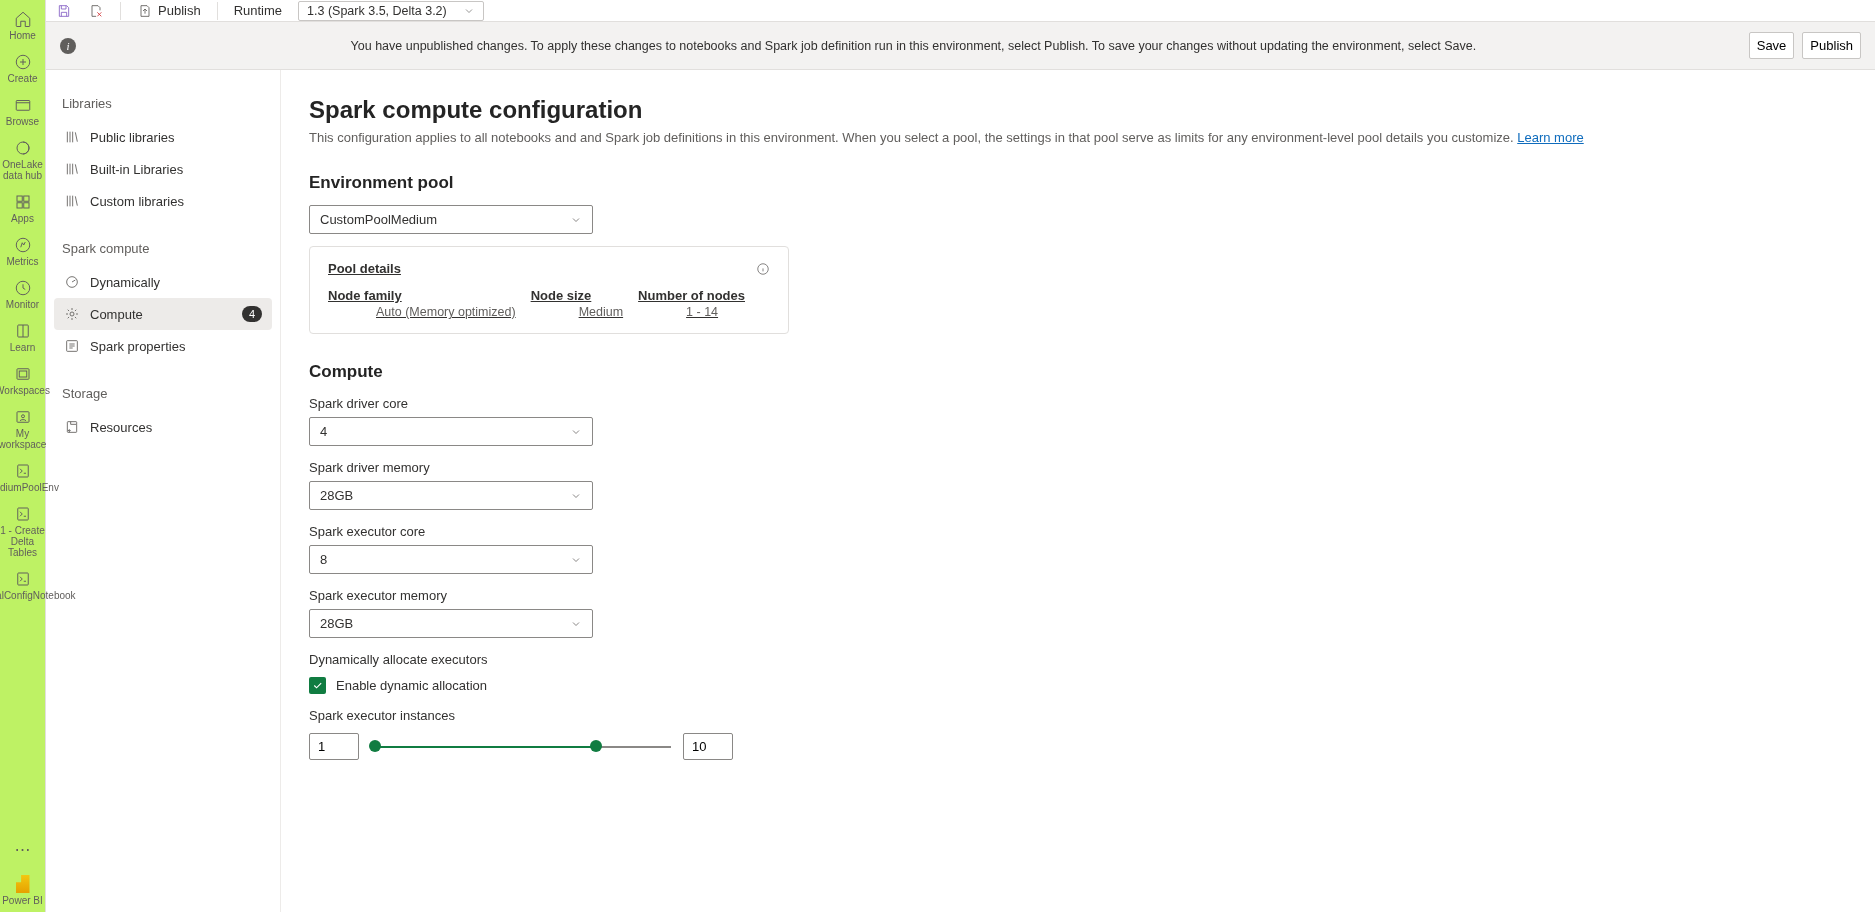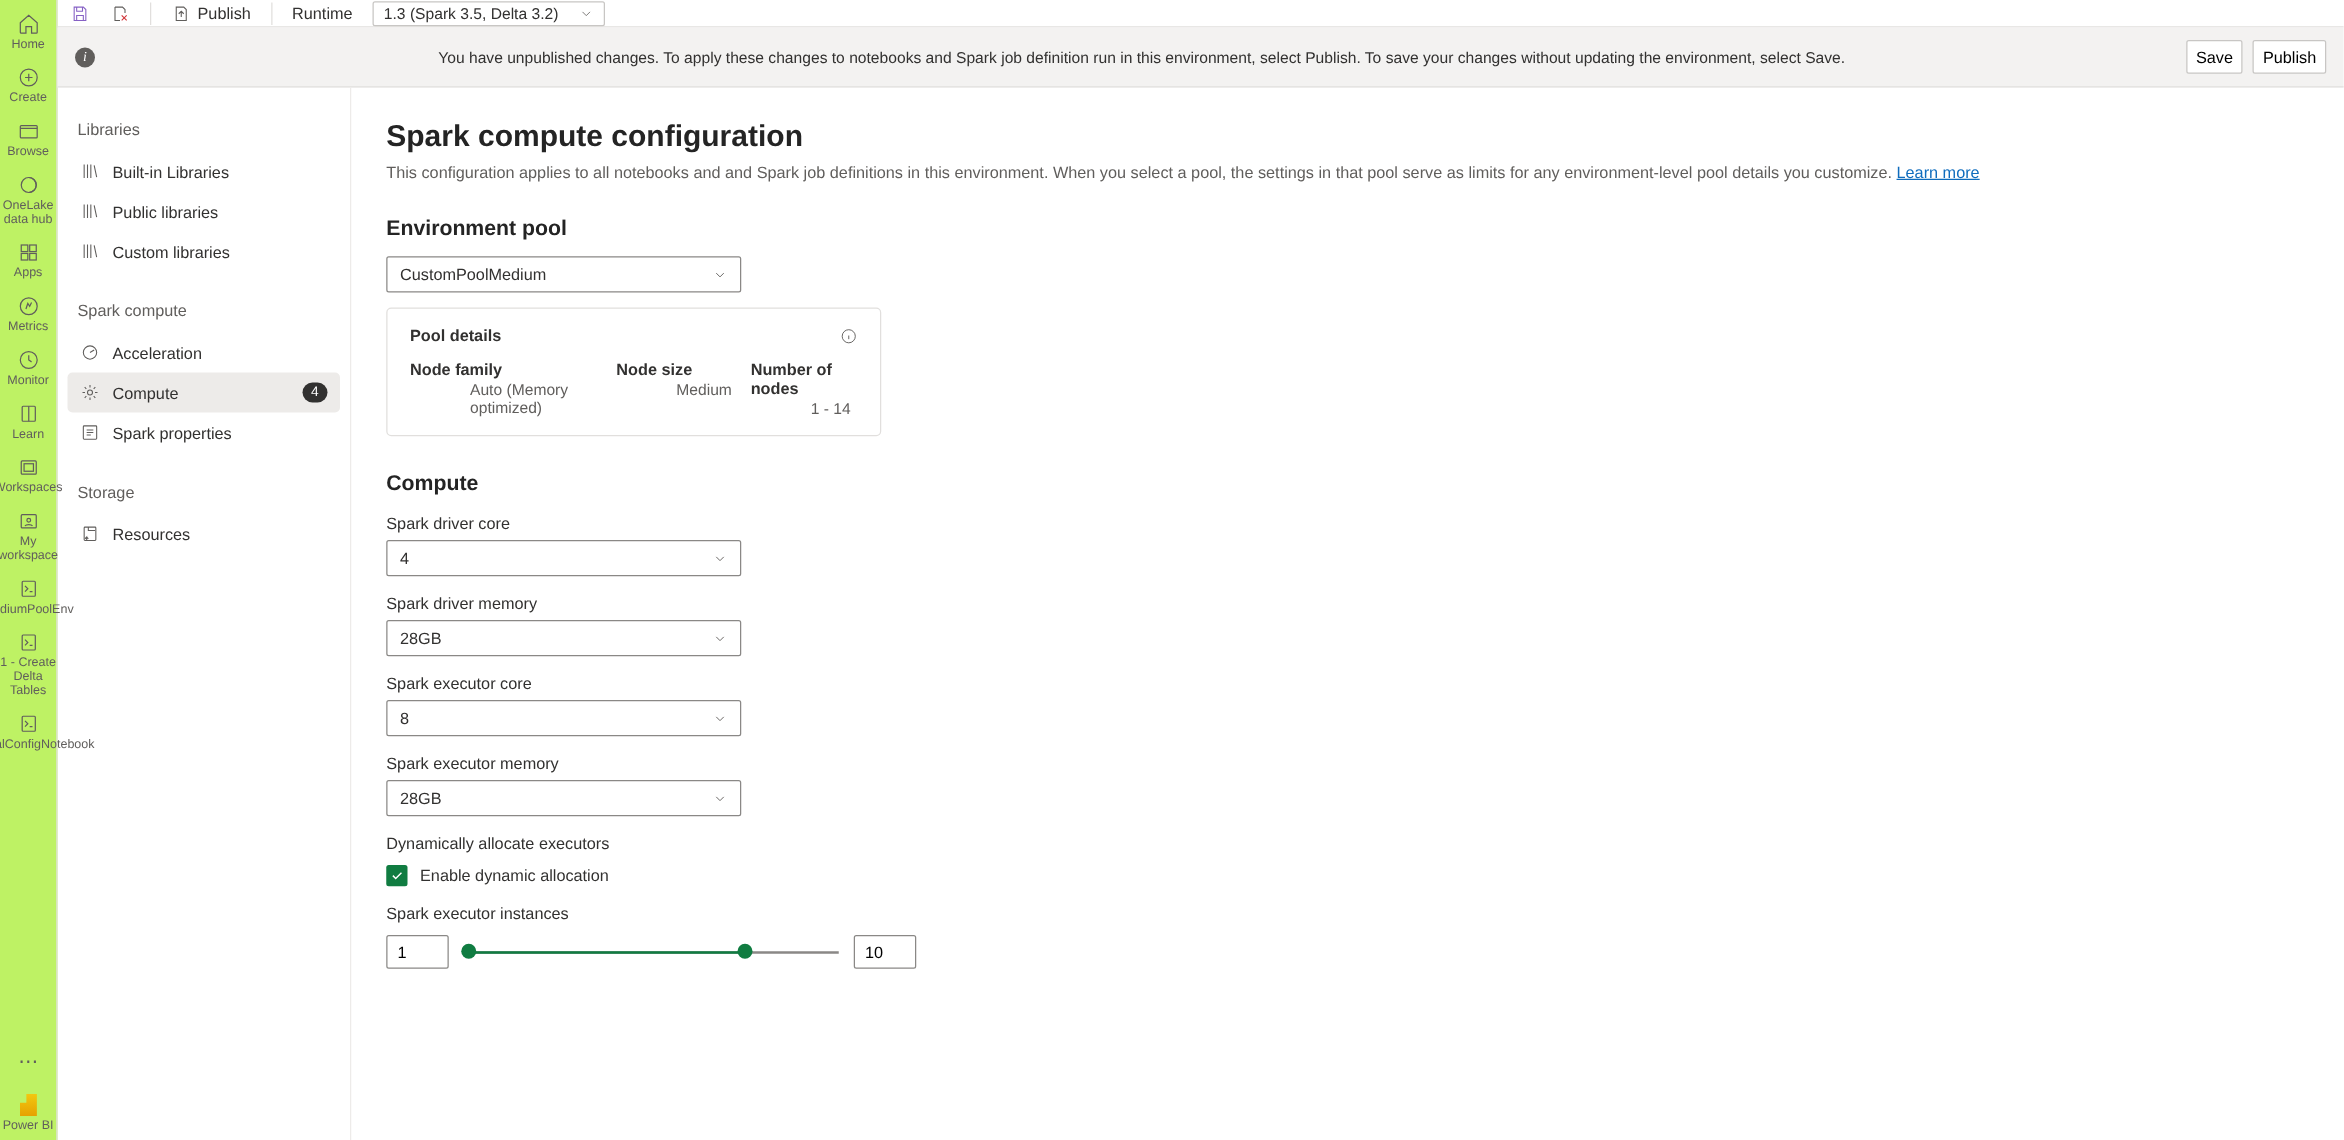--- a/index.html
+++ b/index.html
@@ -70,21 +70,21 @@
 .page-title{font-size:24px;font-weight:600;margin-bottom:6px;color:#242424;}
 .page-desc{font-size:13px;color:#605e5c;margin-bottom:28px;}
 .page-desc a{color:#0f6cbd;text-decoration:underline;}
 
 h3.section{font-size:17px;font-weight:600;margin-bottom:12px;margin-top:8px;color:#242424;}
 .field-label{font-size:13px;font-weight:400;color:#323130;margin-bottom:6px;margin-top:14px;}
 
 .select{width:284px;border:1px solid #8a8886;border-radius:2px;padding:6px 10px;display:flex;align-items:center;justify-content:space-between;cursor:pointer;font-size:13px;background:#fff;}
 .select svg{width:12px;height:12px;stroke:#605e5c;fill:none;stroke-width:1.5;}
 
-.pool-card{border:1px solid #e1dfdd;border-radius:4px;padding:14px 18px;width:396px;margin-top:12px;}
+.pool-card{border:1px solid #e1dfdd;border-radius:4px;padding:14px 18px;width:480px;margin-top:12px;text-decoration:underline;}
 .pool-card-head{display:flex;align-items:center;justify-content:space-between;font-size:13px;font-weight:600;margin-bottom:12px;}
 .pool-card-head svg{width:14px;height:14px;stroke:#605e5c;fill:none;stroke-width:1.3;}
 .pool-cols{display:flex;gap:15px;}
 .pool-col .k{font-size:13px;font-weight:600;margin-bottom:2px;}
 .pool-col .v{font-size:12.5px;color:#605e5c;margin-left:48px;}
 
 .checkbox-row{display:flex;align-items:center;gap:10px;margin-top:10px;}
 .checkbox{width:17px;height:17px;background:#107c41;border-radius:2px;display:flex;align-items:center;justify-content:center;}
 .checkbox svg{width:11px;height:11px;stroke:#fff;stroke-width:2.5;fill:none;}
 
@@ -243,43 +243,43 @@
     </div>
 
     <div class="body">
 
       <div class="sidebar">
         <div class="sb-group-title">Libraries</div>
         <div class="sb-item">
             <svg viewBox="0 0 24 24">
               <path d="M5 4v16M9 4v16M13 4v16M17 5l3 14"></path>
             </svg>
+            <span>Public libraries</span>
+          </div>
+        <div class="sb-item">
+            <svg viewBox="0 0 24 24">
+              <path d="M5 4v16M9 4v16M13 4v16M17 5l3 14"></path>
+            </svg>
             <span>Built-in Libraries</span>
-          </div>
-        <div class="sb-item">
-            <svg viewBox="0 0 24 24">
-              <path d="M5 4v16M9 4v16M13 4v16M17 5l3 14"></path>
-            </svg>
-            <span>Public libraries</span>
           </div>
         <div class="sb-item">
             <svg viewBox="0 0 24 24">
               <path d="M5 4v16M9 4v16M13 4v16M17 5l3 14"></path>
             </svg>
             <span>Custom libraries</span>
           </div>
 
         <div class="sb-spacer"></div>
         <div class="sb-group-title">Spark compute</div>
         <div class="sb-item">
             <svg viewBox="0 0 24 24">
               <circle cx="12" cy="12" r="8"></circle>
               <path d="M12 12l5-3"></path>
             </svg>
-            <span>Acceleration</span>
+            <span>Dynamically</span>
           </div>
         <div class="sb-item active">
             <svg viewBox="0 0 24 24">
               <circle cx="12" cy="12" r="3"></circle>
               <path d="M12 3v3M12 18v3M3 12h3M18 12h3M5.6 5.6l2 2M16.4 16.4l2 2M5.6 18.4l2-2M16.4 7.6l2-2"></path>
             </svg>
             <span>Compute</span>
             <span class="sb-badge">4</span>
           </div>
         <div class="sb-item">

